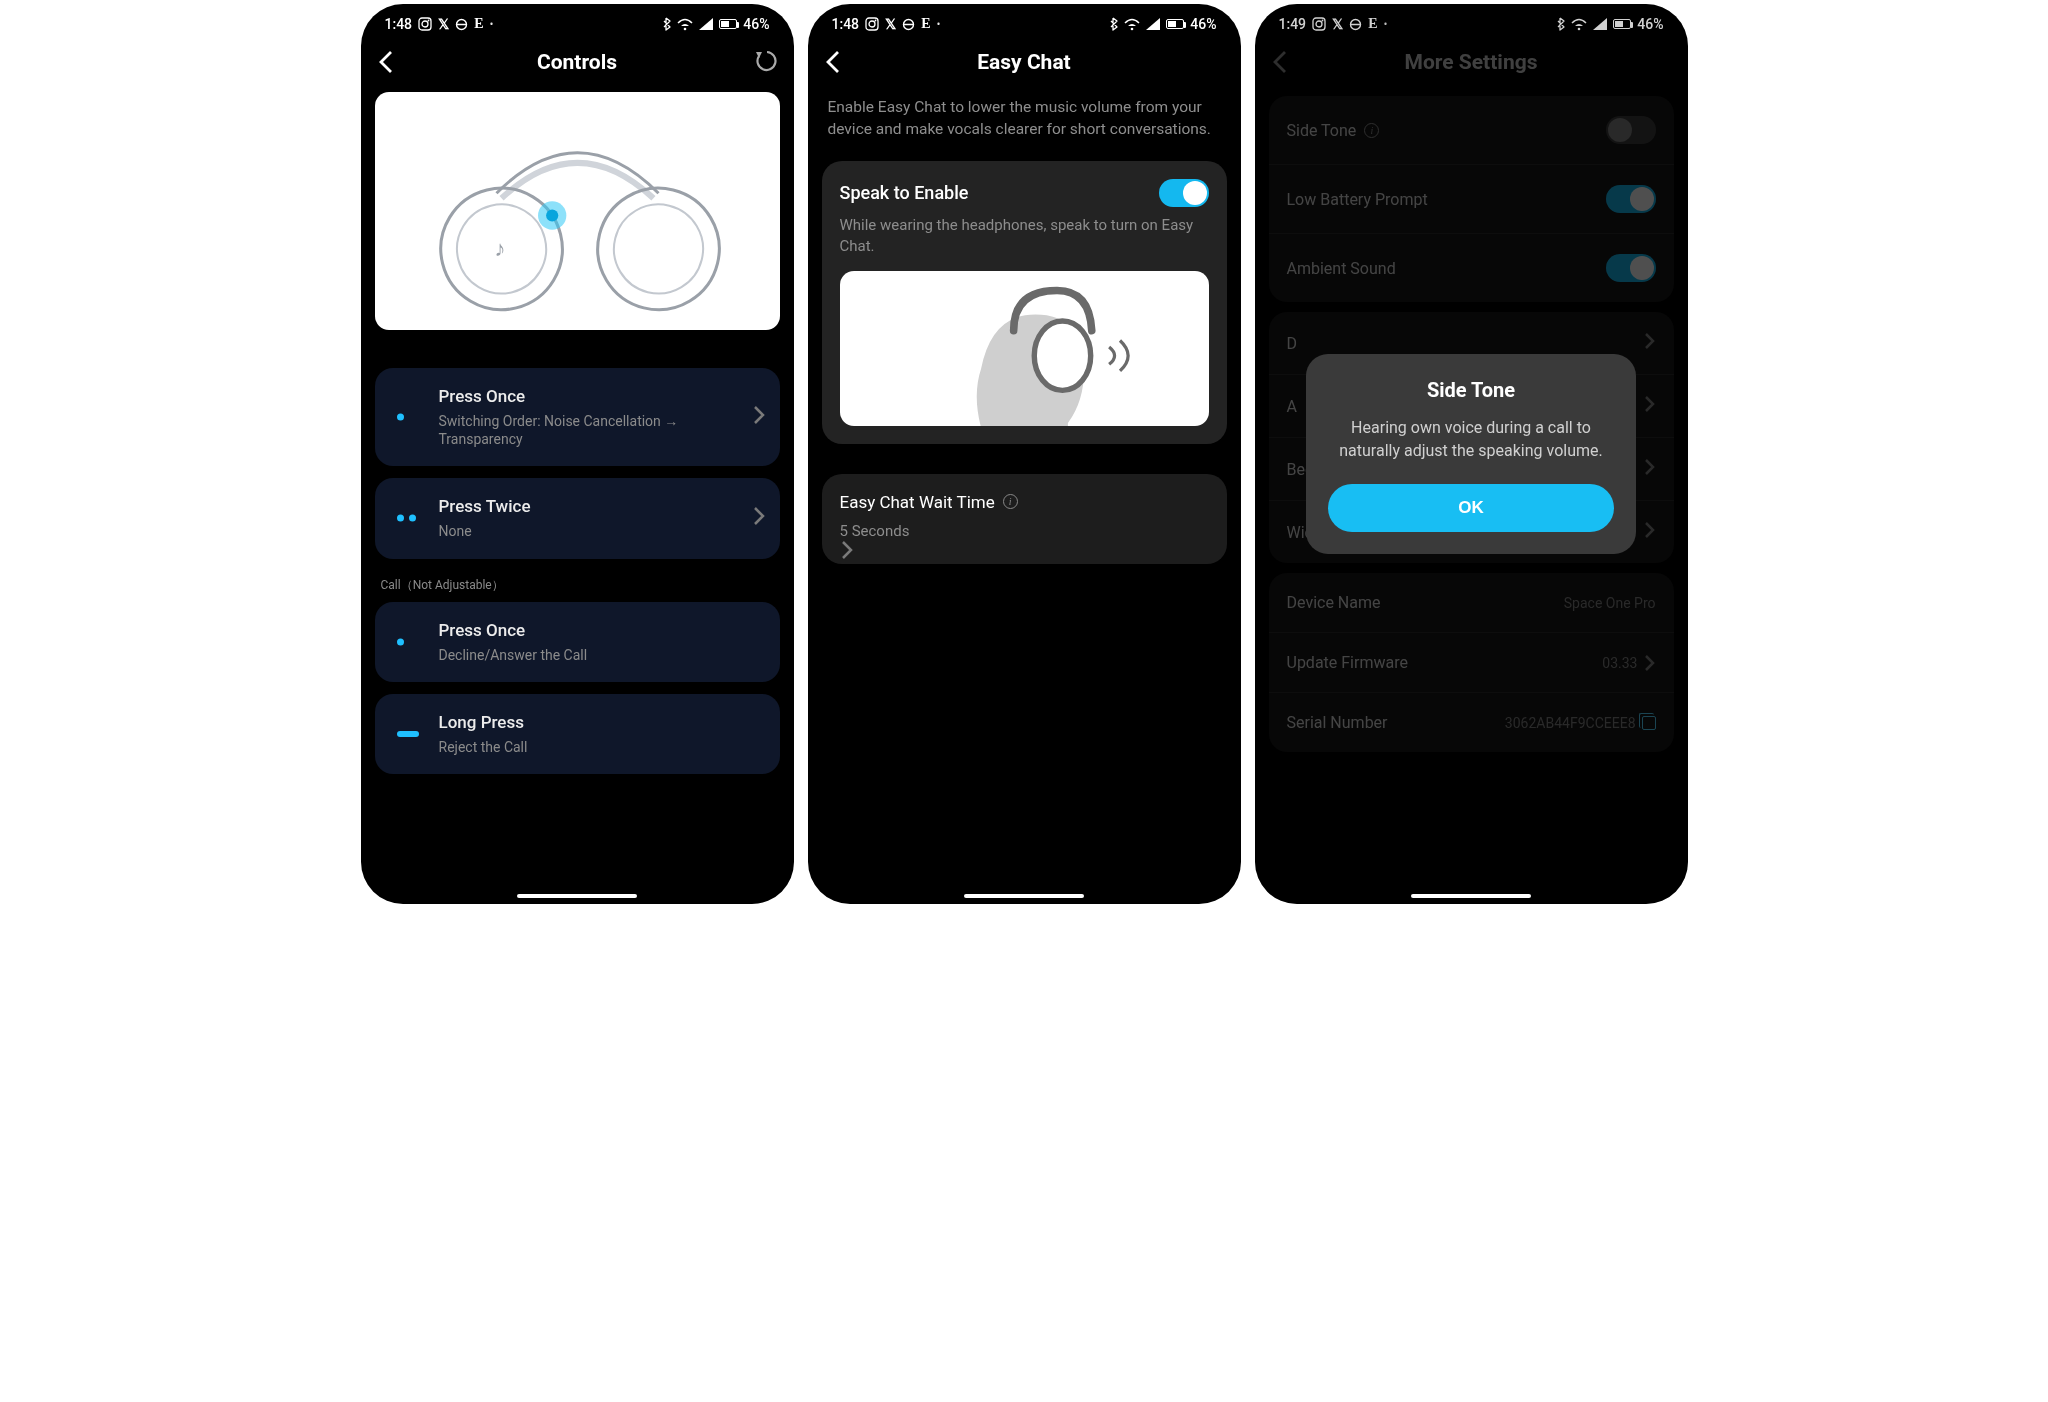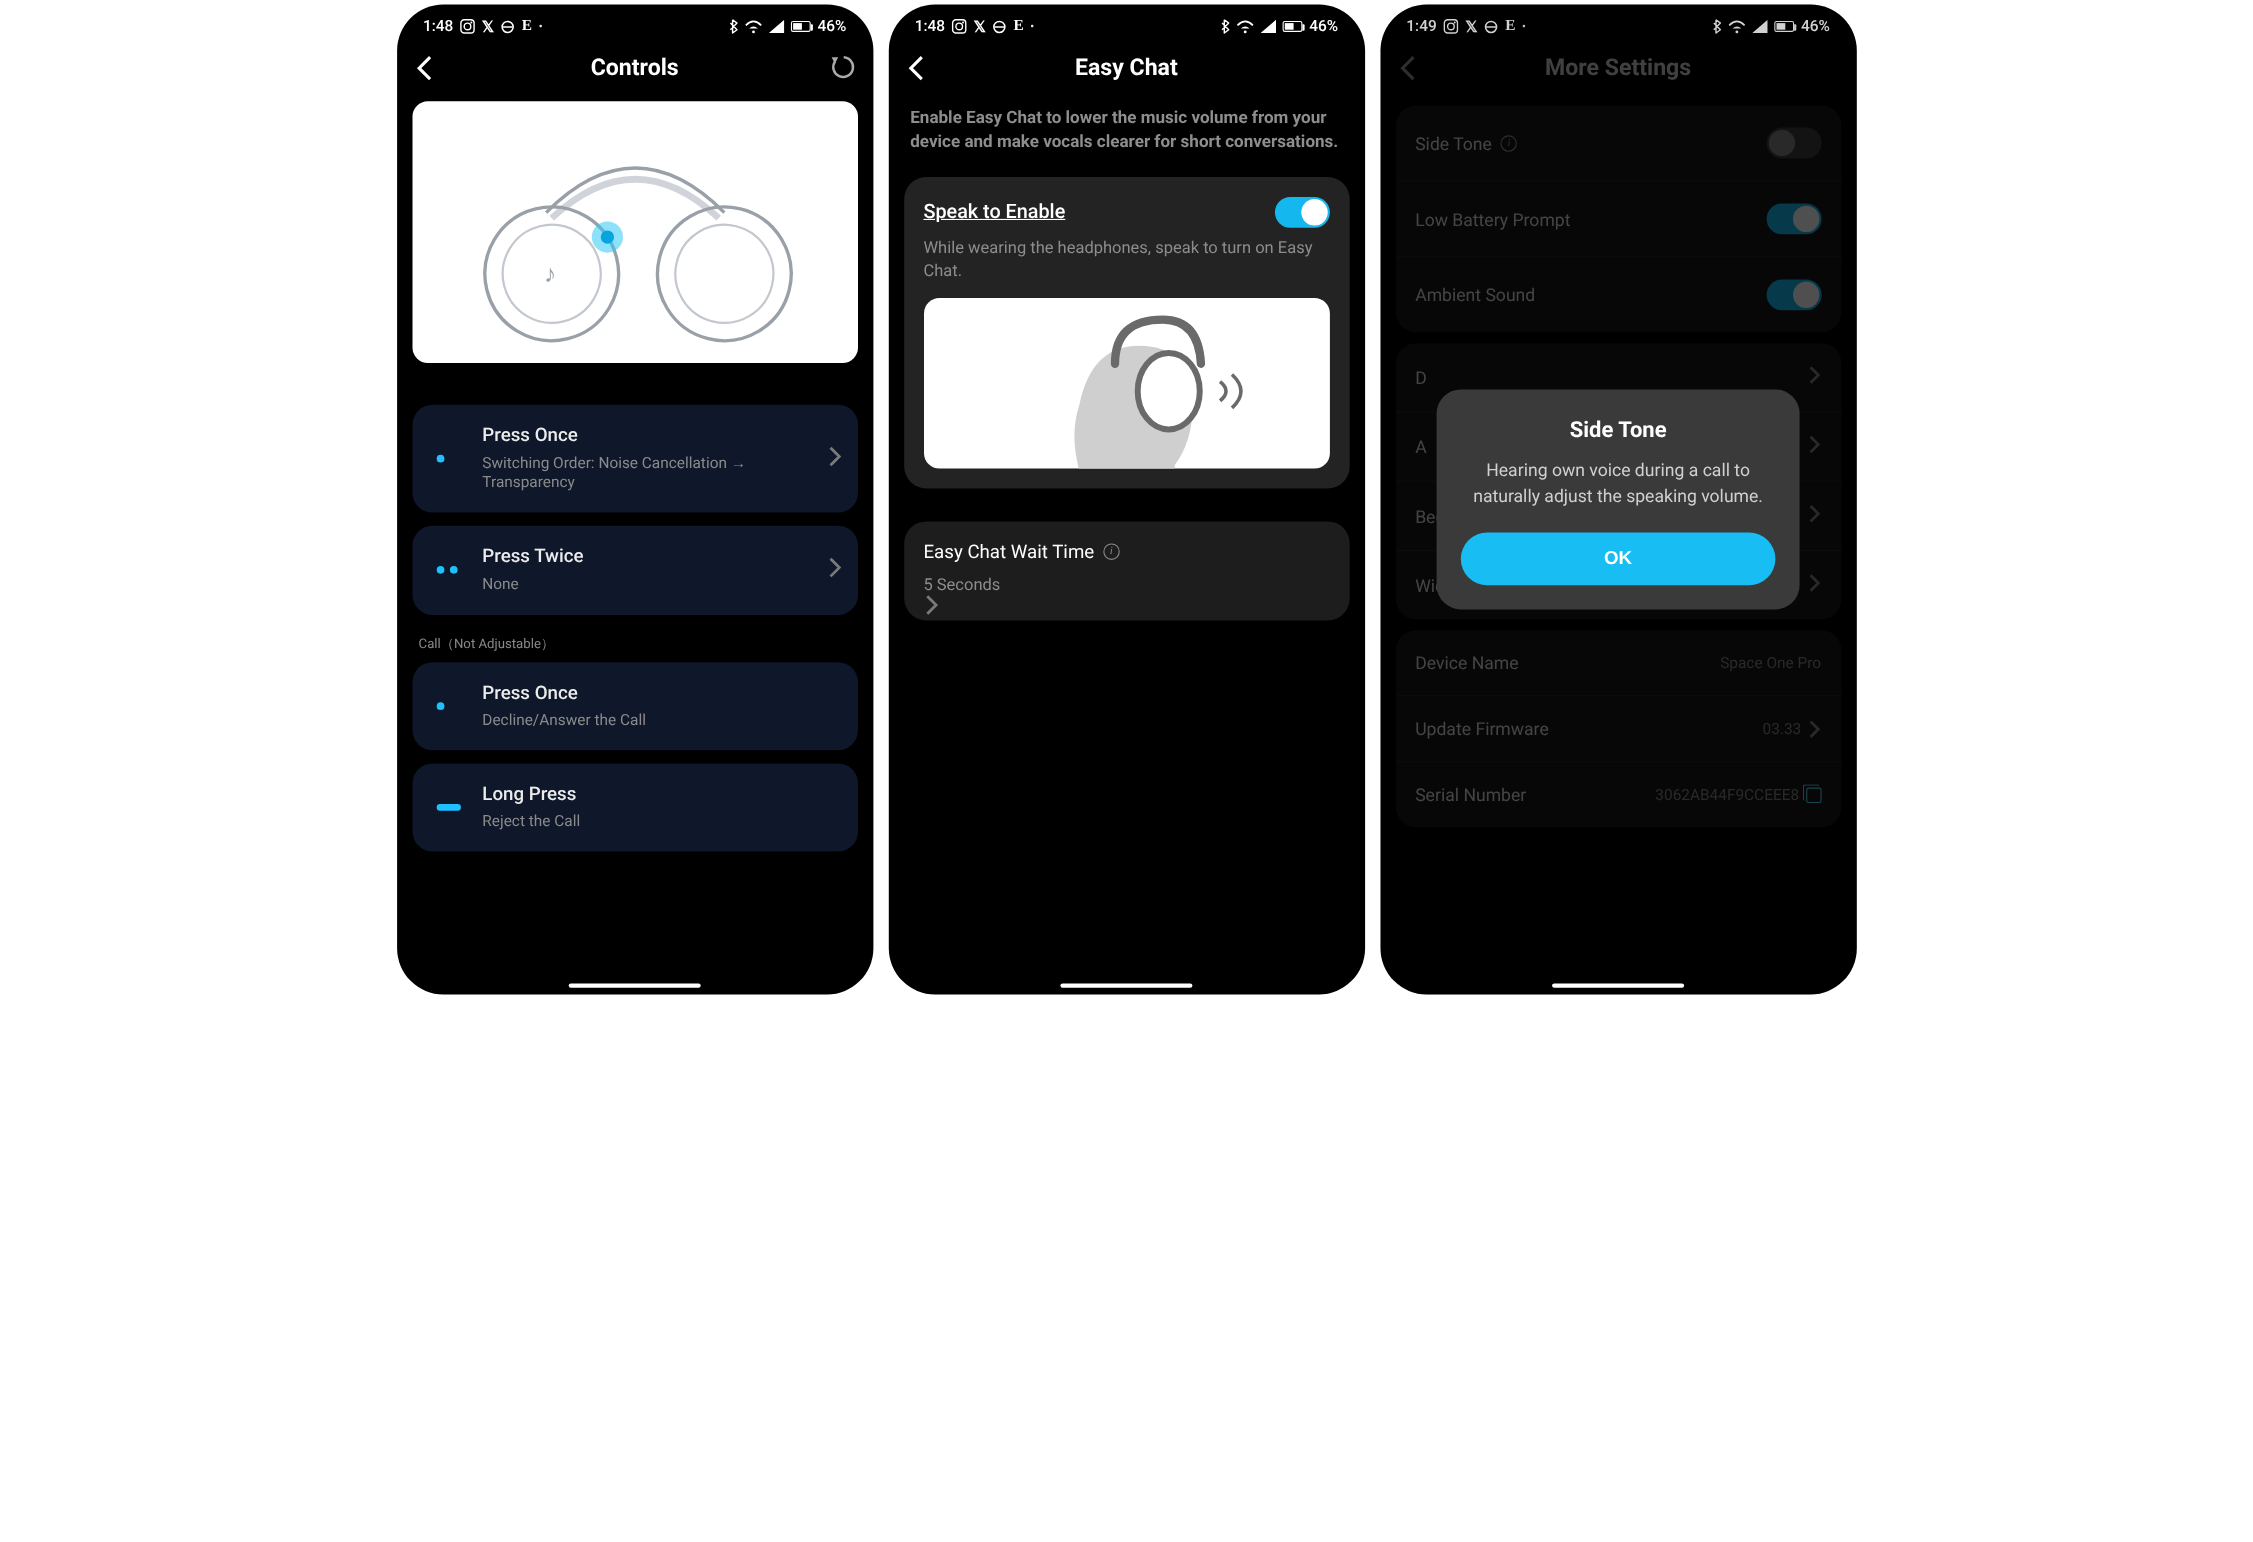--- a/index.html
+++ b/index.html
@@ -41,23 +41,23 @@
   .card .ititle { font-size:17px; font-weight:500; color:#ececec; }
   .card .isub { font-size:14px; color:#8b8b8b; line-height:1.3; }
   .card .arrow { position:absolute; right:14px; top:50%; transform:translateY(-50%); }
   .dots { position:absolute; left:22px; top:50%; transform:translateY(-50%); display:flex; gap:5px; align-items:center;}
   .bluedot { width:7px; height:7px; background:#1fc0ff; border-radius:50%; }
   .longbar { width:22px; height:6px; background:#1fc0ff; border-radius:3px; }
 
   .section-label { color:#8a8a8a; font-size:12px; margin:18px 0 0 20px; }
   .white-card { background:#fff; border-radius:14px; margin:6px 14px 0 14px; height:238px; position:relative; overflow:hidden; }
 
-  .desc { color:#8e8e8e; font-size:15.5px; line-height:1.45; padding:10px 20px 4px 20px;font-weight:bold; }
+  .desc { color:#8e8e8e; font-size:15.5px; line-height:1.45; padding:10px 20px 4px 20px; }
   .speakcard { background:#232323; border-radius:20px; margin:16px 14px 0 14px; padding:18px 18px 18px 18px; }
-  .speakcard .top { display:flex; justify-content:space-between; align-items:center;text-decoration:underline; }
+  .speakcard .top { display:flex; justify-content:space-between; align-items:center; }
   .stitle { font-size:18px; font-weight:500; }
   .sdesc  { font-size:15px; color:#8d8d8d; margin-top:8px; line-height:1.4; }
   .toggle { width:50px; height:28px; border-radius:14px; position:relative; }
   .toggle.on { background:#14b8ef; }
   .toggle.on::after { content:""; position:absolute; right:2px; top:2px; width:24px; height:24px; background:#fff; border-radius:50%; }
   .toggle.off { background:#3a3a3a; }
   .toggle.off::after { content:""; position:absolute; left:2px; top:2px; width:24px; height:24px; background:#777; border-radius:50%; }
   .illus { background:#fff; border-radius:14px; height:155px; margin-top:14px; position:relative; overflow:hidden; }
 
   .waitcard { background:#1d1d1d; border-radius:20px; margin:30px 14px 0 14px; padding:18px 44px 0 18px; position:relative; }

